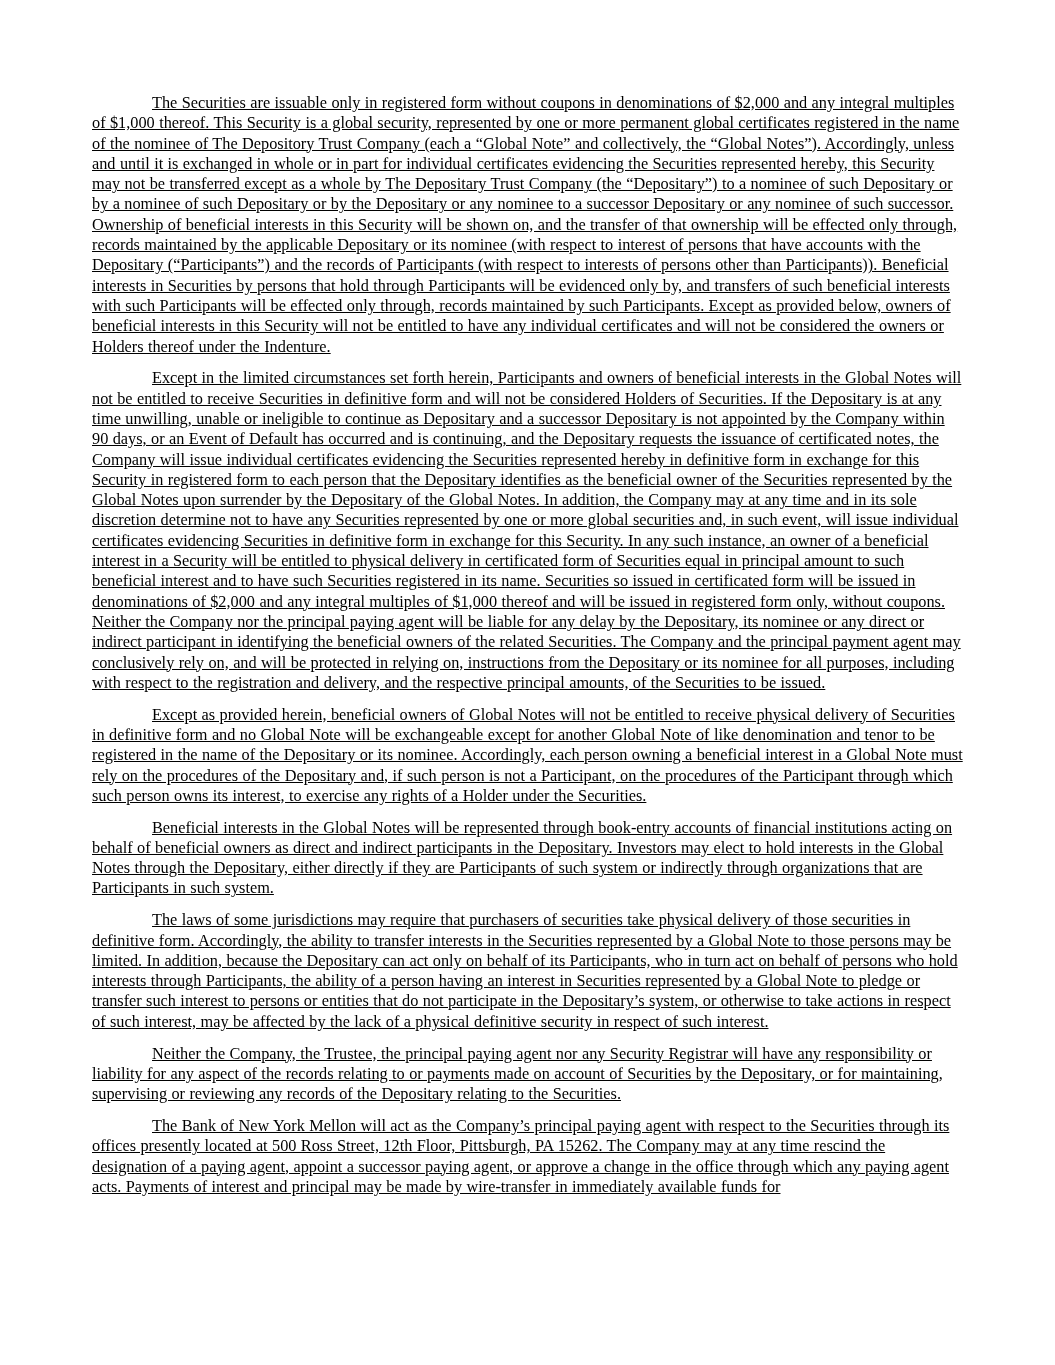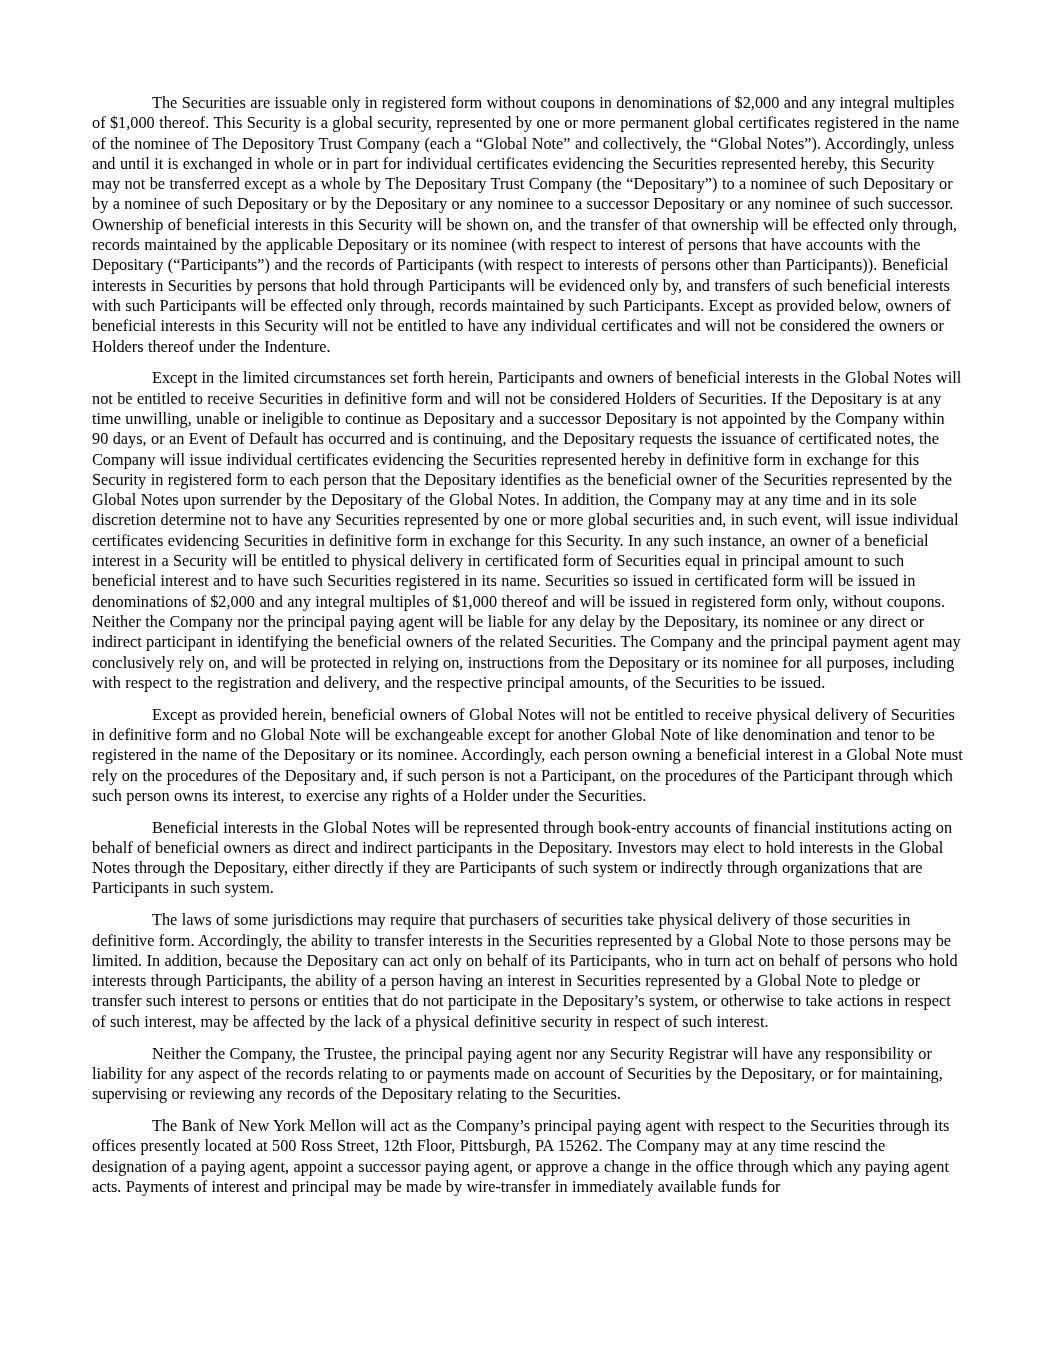--- a/index.html
+++ b/index.html
@@ -23,20 +23,21 @@
     color: #000000;
     font-family: "Liberation Serif", "DejaVu Serif", serif;
     font-size: 16.3px;
     line-height: 20.3px;
     text-align: left;
   }
   .text-block p {
     margin: 0 0 11.5px 0;
     text-indent: 60px;
     word-spacing: 0.02em;
+    text-decoration: underline;
   }
 </style>
 </head>
 <body>
 
 <div class="page">
   <div class="text-block">
     <p>The Securities are issuable only in registered form without coupons in denominations of $2,000 and any integral multiples of $1,000 thereof. This Security is a global security, represented by one or more permanent global certificates registered in the name of the nominee of The Depository Trust Company (each a “Global Note” and collectively, the “Global Notes”). Accordingly, unless and until it is exchanged in whole or in part for individual certificates evidencing the Securities represented hereby, this Security may not be transferred except as a whole by The Depositary Trust Company (the “Depositary”) to a nominee of such Depositary or by a nominee of such Depositary or by the Depositary or any nominee to a successor Depositary or any nominee of such successor. Ownership of beneficial interests in this Security will be shown on, and the transfer of that ownership will be effected only through, records maintained by the applicable Depositary or its nominee (with respect to interest of persons that have accounts with the Depositary (“Participants”) and the records of Participants (with respect to interests of persons other than Participants)). Beneficial interests in Securities by persons that hold through Participants will be evidenced only by, and transfers of such beneficial interests with such Participants will be effected only through, records maintained by such Participants. Except as provided below, owners of beneficial interests in this Security will not be entitled to have any individual certificates and will not be considered the owners or Holders thereof under the Indenture.</p>
     <p>Except in the limited circumstances set forth herein, Participants and owners of beneficial interests in the Global Notes will not be entitled to receive Securities in definitive form and will not be considered Holders of Securities. If the Depositary is at any time unwilling, unable or ineligible to continue as Depositary and a successor Depositary is not appointed by the Company within 90 days, or an Event of Default has occurred and is continuing, and the Depositary requests the issuance of certificated notes, the Company will issue individual certificates evidencing the Securities represented hereby in definitive form in exchange for this Security in registered form to each person that the Depositary identifies as the beneficial owner of the Securities represented by the Global Notes upon surrender by the Depositary of the Global Notes. In addition, the Company may at any time and in its sole discretion determine not to have any Securities represented by one or more global securities and, in such event, will issue individual certificates evidencing Securities in definitive form in exchange for this Security. In any such instance, an owner of a beneficial interest in a Security will be entitled to physical delivery in certificated form of Securities equal in principal amount to such beneficial interest and to have such Securities registered in its name. Securities so issued in certificated form will be issued in denominations of $2,000 and any integral multiples of $1,000 thereof and will be issued in registered form only, without coupons. Neither the Company nor the principal paying agent will be liable for any delay by the Depositary, its nominee or any direct or indirect participant in identifying the beneficial owners of the related Securities. The Company and the principal payment agent may conclusively rely on, and will be protected in relying on, instructions from the Depositary or its nominee for all purposes, including with respect to the registration and delivery, and the respective principal amounts, of the Securities to be issued.</p>
     <p>Except as provided herein, beneficial owners of Global Notes will not be entitled to receive physical delivery of Securities in definitive form and no Global Note will be exchangeable except for another Global Note of like denomination and tenor to be registered in the name of the Depositary or its nominee. Accordingly, each person owning a beneficial interest in a Global Note must rely on the procedures of the Depositary and, if such person is not a Participant, on the procedures of the Participant through which such person owns its interest, to exercise any rights of a Holder under the Securities.</p>

